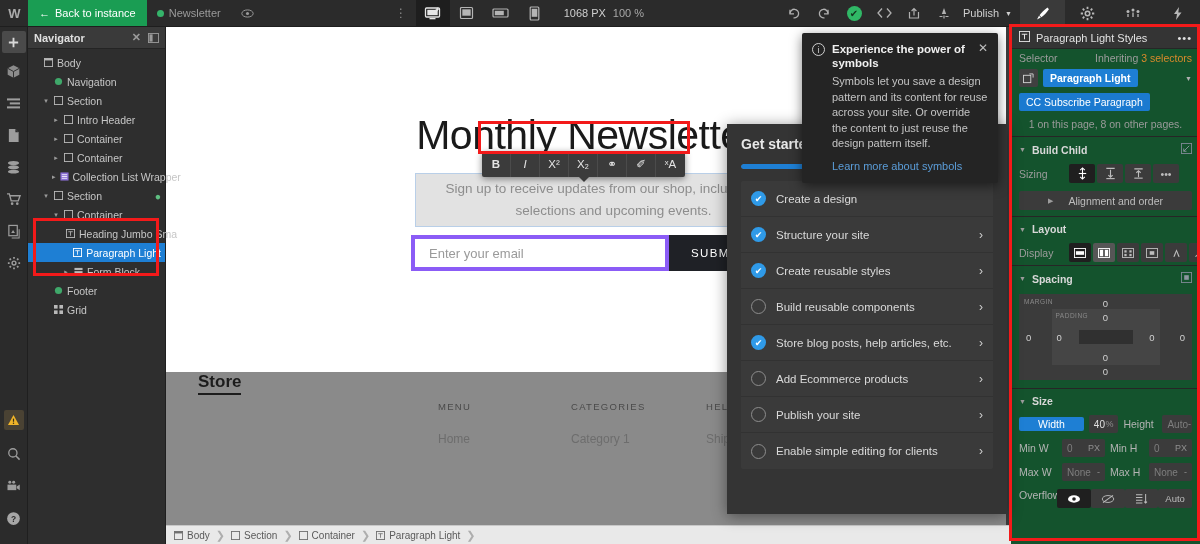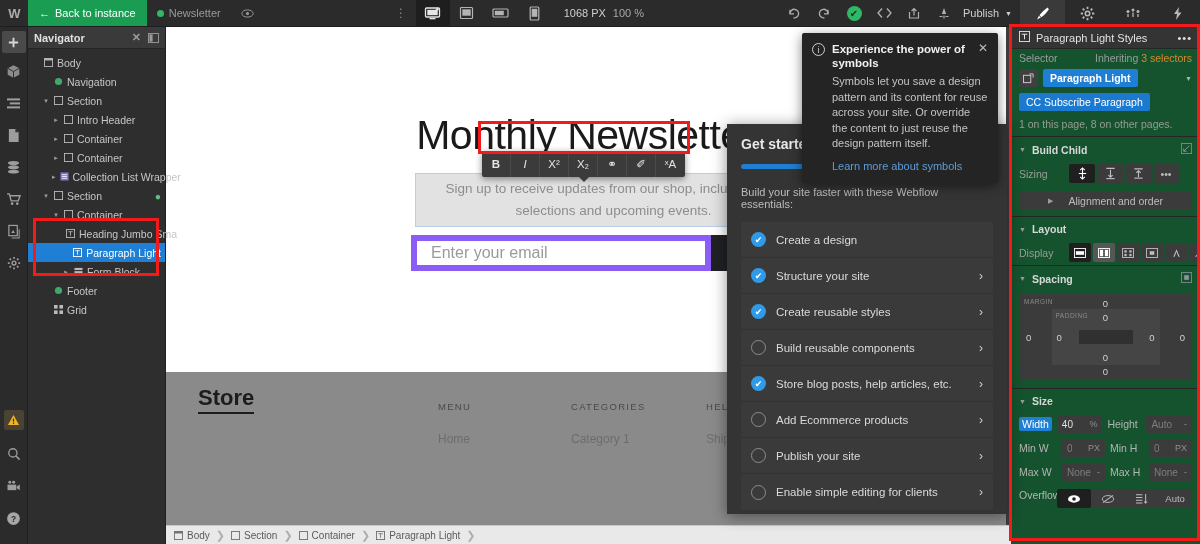--- a/index.html
+++ b/index.html
@@ -101,30 +101,30 @@
     position: absolute; left: 0; right: 0; top: 85px; text-align: center;
     font-size: 41px; color: #1a1a1a; letter-spacing: -0.5px;
   }
   .hero-sub {
     position: absolute; left: 250px; top: 147px; width: 395px;
     text-align: center; font-size: 13.5px; line-height: 22px; color: #8d8d8d;
     background: #e2e2e2; outline: 1px solid #b9cfe8; padding: 4px 0;
   }
   .form-row { position: absolute; left: 245px; top: 208px; display: flex; }
   .email-input {
-    width: 300px; height: 36px; background: #fff; border: 6px solid #8b5cf6;
-    color: #9a9a9a; font-size: 16px; display: flex; align-items: center; padding-left: 14px;
+    width: 258px; height: 36px; background: #fff; border: 4px solid #8b5cf6;
+    color: #9a9a9a; font-size: 13px; display: flex; align-items: center; padding-left: 14px;
   }
   .submit-btn {
     height: 36px; background: #1f2126; color: #fff; font-size: 11.5px;
     letter-spacing: 1.4px; display: flex; align-items: center; padding: 0 22px;
   }
   .page-bottom { height: 153px; background: #8a8a8a; position: relative; }
   .store-logo {
-    position: absolute; left: 32px; top: 13px; color: #1c1c1c; font-size: 22px;
+    position: absolute; left: 32px; top: 0; color: #1c1c1c; font-size: 17px;
     font-weight: bold; border-bottom: 2px solid #1c1c1c; padding-bottom: 1px;
   }
   .fcol { position: absolute; top: 18px; margin-top: 11px; }
   .fcol .fh { font-size: 9.5px; letter-spacing: 1.3px; color: #4a4a4a; }
   .fcol .fl { font-size: 12px; color: #6d6d6d; margin-top: 20px; }
 
   
   .rtb {
     position: absolute; left: 316px; top: 124px; height: 26px;
     background: #3b3b3b; border-radius: 2px; display: flex; align-items: stretch;
@@ -209,21 +209,21 @@
   .sel-ic {
     width: 19px; height: 18px; background: #404040; border-radius: 2px;
     display: flex; align-items: center; justify-content: center; color: #d2d2d2;
   }
   .tag-blue {
     background: #1e7fd4; color: #fff; border-radius: 2px; padding: 3px 7px;
     font-size: 10.5px; font-weight: bold; white-space: nowrap;
   }
   .tag-blue.light { background: #1b7ad0; font-weight: normal; }
   .sel-caret { margin-left: auto; color: #b0b0b0; font-size: 7px; }
-  .sel-count { padding: 3px 8px 6px 8px; color: #9a9a9a; }
+  .sel-count { padding: 3px 8px 6px 8px; color: #9a9a9a; text-align: center; }
   .divider { height: 1px; background: #262626; }
   .seg { display: flex; gap: 2px; }
   .seg-btn {
     width: 26px; height: 19px; background: #3b3b3b; border-radius: 2px;
     display: flex; align-items: center; justify-content: center; color: #bdbdbd;
   }
   .seg-btn.active { background: #1f1f1f; color: #fff; }
   .seg-btn.on { background: #565656; color: #fff; }
   .seg-btn.wide { width: 22px; }
   .align-bar {
@@ -237,21 +237,21 @@
   }
   .sp-lab { position: absolute; font-size: 6.5px; letter-spacing: .5px; color: #8a8a8a; }
   .sp-val { position: absolute; font-size: 9.5px; color: #d2d2d2; }
   .pad-box {
     width: 108px; height: 56px; background: #454545; position: relative;
     display: flex; align-items: center; justify-content: center;
   }
   .pad-inner { width: 54px; height: 14px; background: #303030; }
   .sz-row { display: flex; align-items: center; padding: 3px 8px; gap: 5px; }
   .sz-lbl { width: 38px; color: #b4b4b4; flex-shrink: 0; }
-  .sz-lbl.hl { background: #1e7fd4; color: #fff; border-radius: 2px; padding: 1px 3px; width: auto; min-width: 32px; }
+  .sz-lbl.hl { background: #1e7fd4; color: #fff; border-radius: 2px; padding: 1px 19px; width: auto; min-width: 32px; }
   .sz-field {
     flex: 1; height: 18px; background: #3b3b3b; border-radius: 2px;
     display: flex; align-items: center; padding: 0 5px; color: #e0e0e0; font-size: 10px;
     min-width: 0;
   }
   .sz-field .unit { margin-left: auto; color: #8f8f8f; font-size: 9px; }
   .sz-field.muted { color: #7e7e7e; }
   .ov-row { display: flex; align-items: flex-start; padding: 5px 8px; }
   .ov-btn {
     flex: 1; height: 19px; background: #3b3b3b; border-radius: 2px;
@@ -685,21 +685,20 @@
     </div>
     <div class="sym-body">Symbols let you save a design pattern and its content for reuse across your site. Or override the content to just reuse the design pattern itself.</div>
     <a class="sym-link">Learn more about symbols</a>
   </div>
 
   <div class="gs">
     <div class="gs-title">Get started</div>
     <div class="gs-prog">
       <div class="gs-prog-fill" id="gs-fill" style="width: 50%;"></div>
     </div>
-    <div class="gs-desc">Build your site faster with these Webflow essentials:</div>
     <div class="gs-list" id="gs-list">
         <div class="gs-item">
           <span class="gs-check done">✔</span>
           <span>Create a design</span>
         </div>
         <div class="gs-item">
           <span class="gs-check done">✔</span>
           <span>Structure your site</span>
           <span class="gs-chev">›</span>
         </div>

